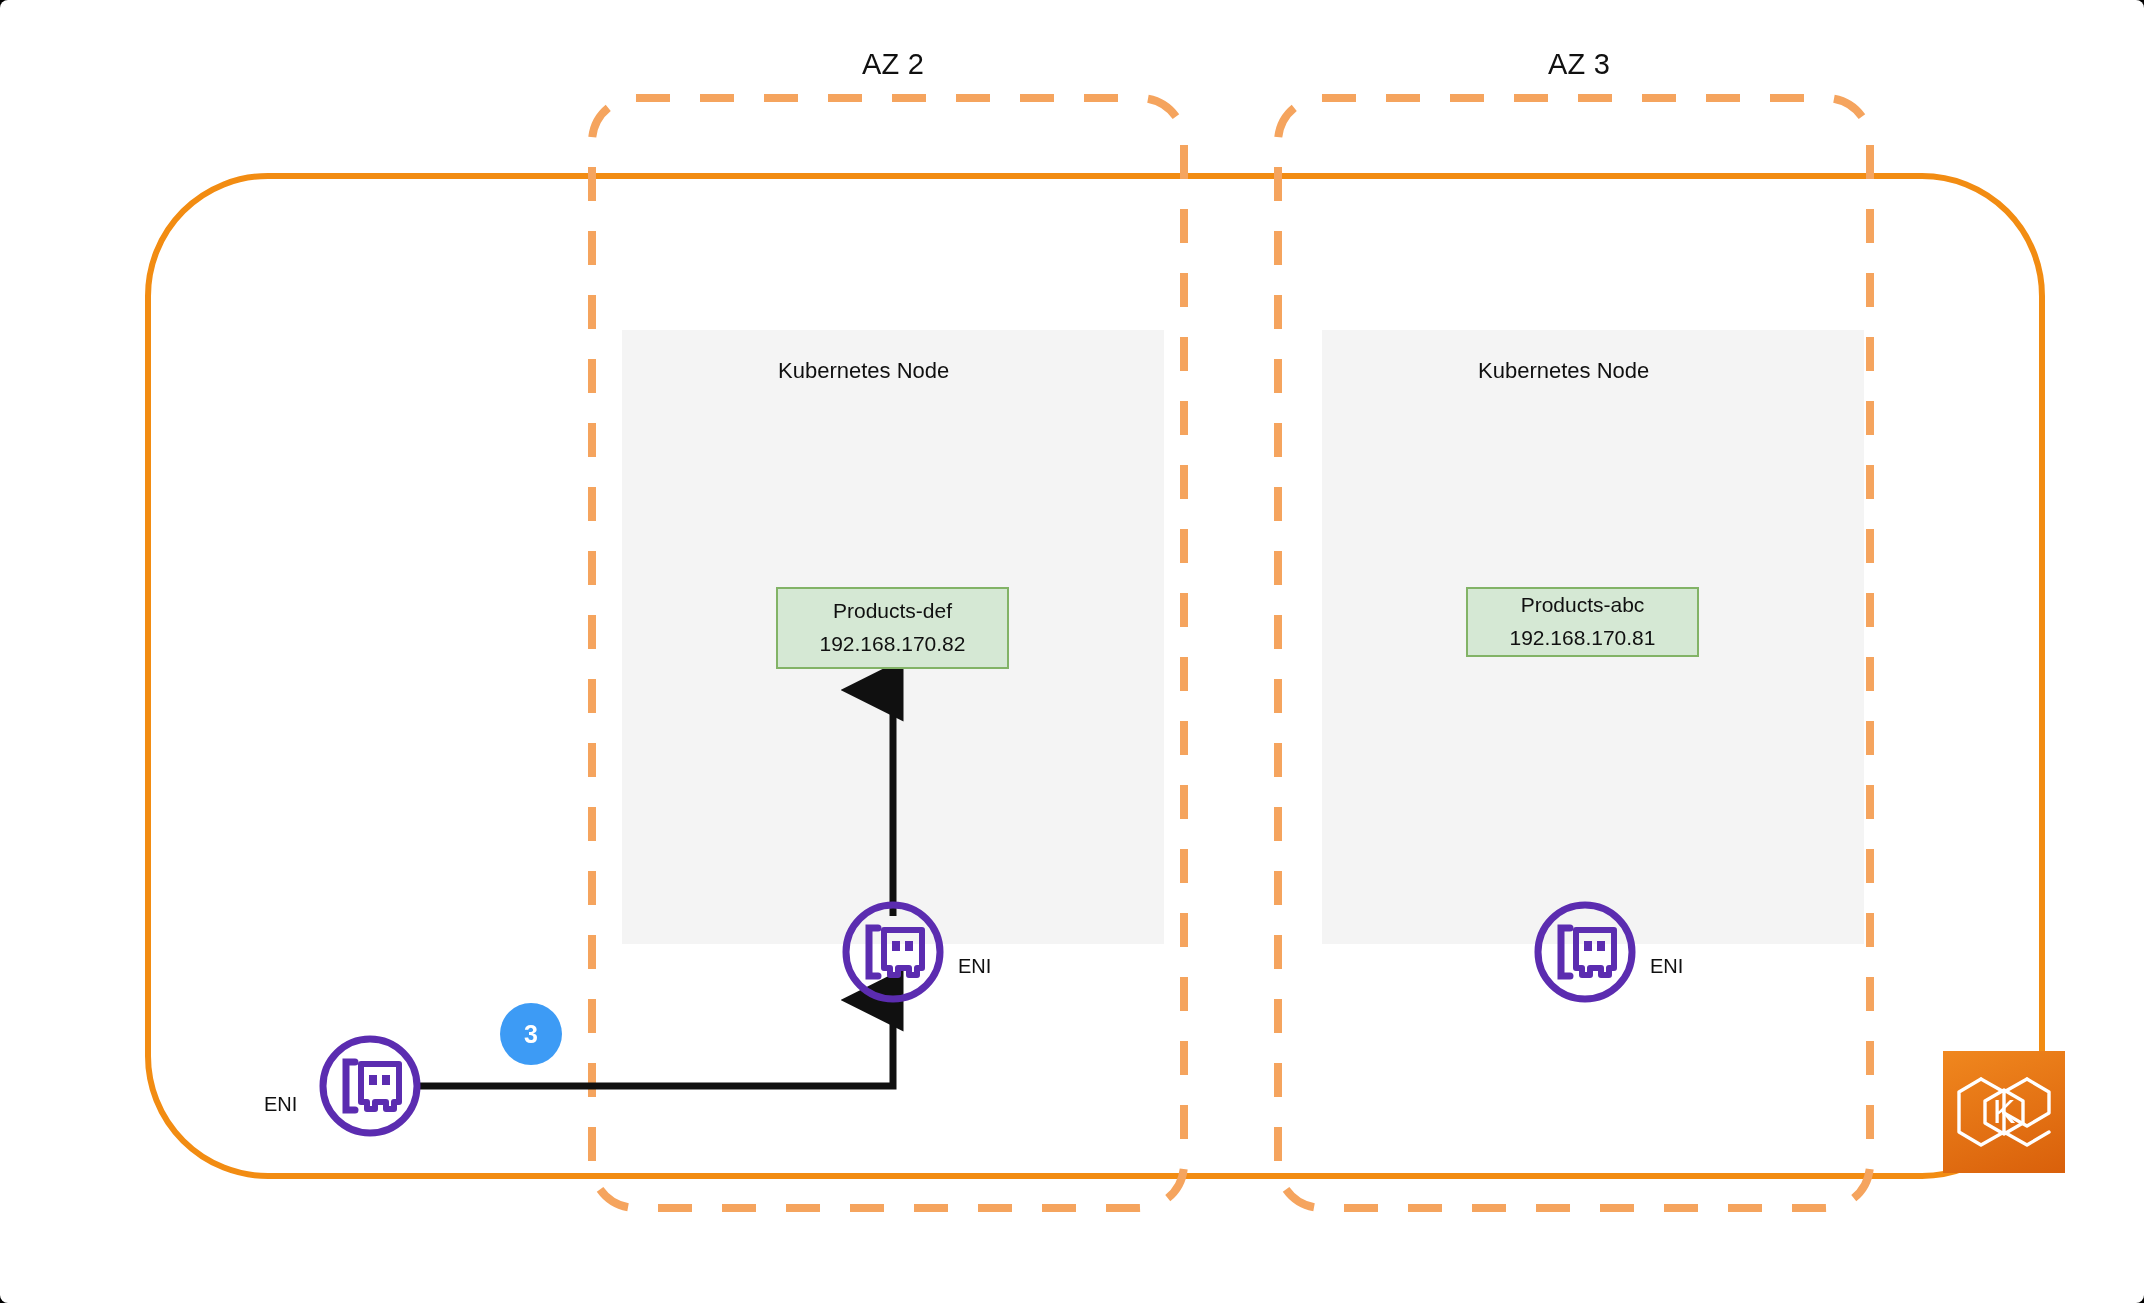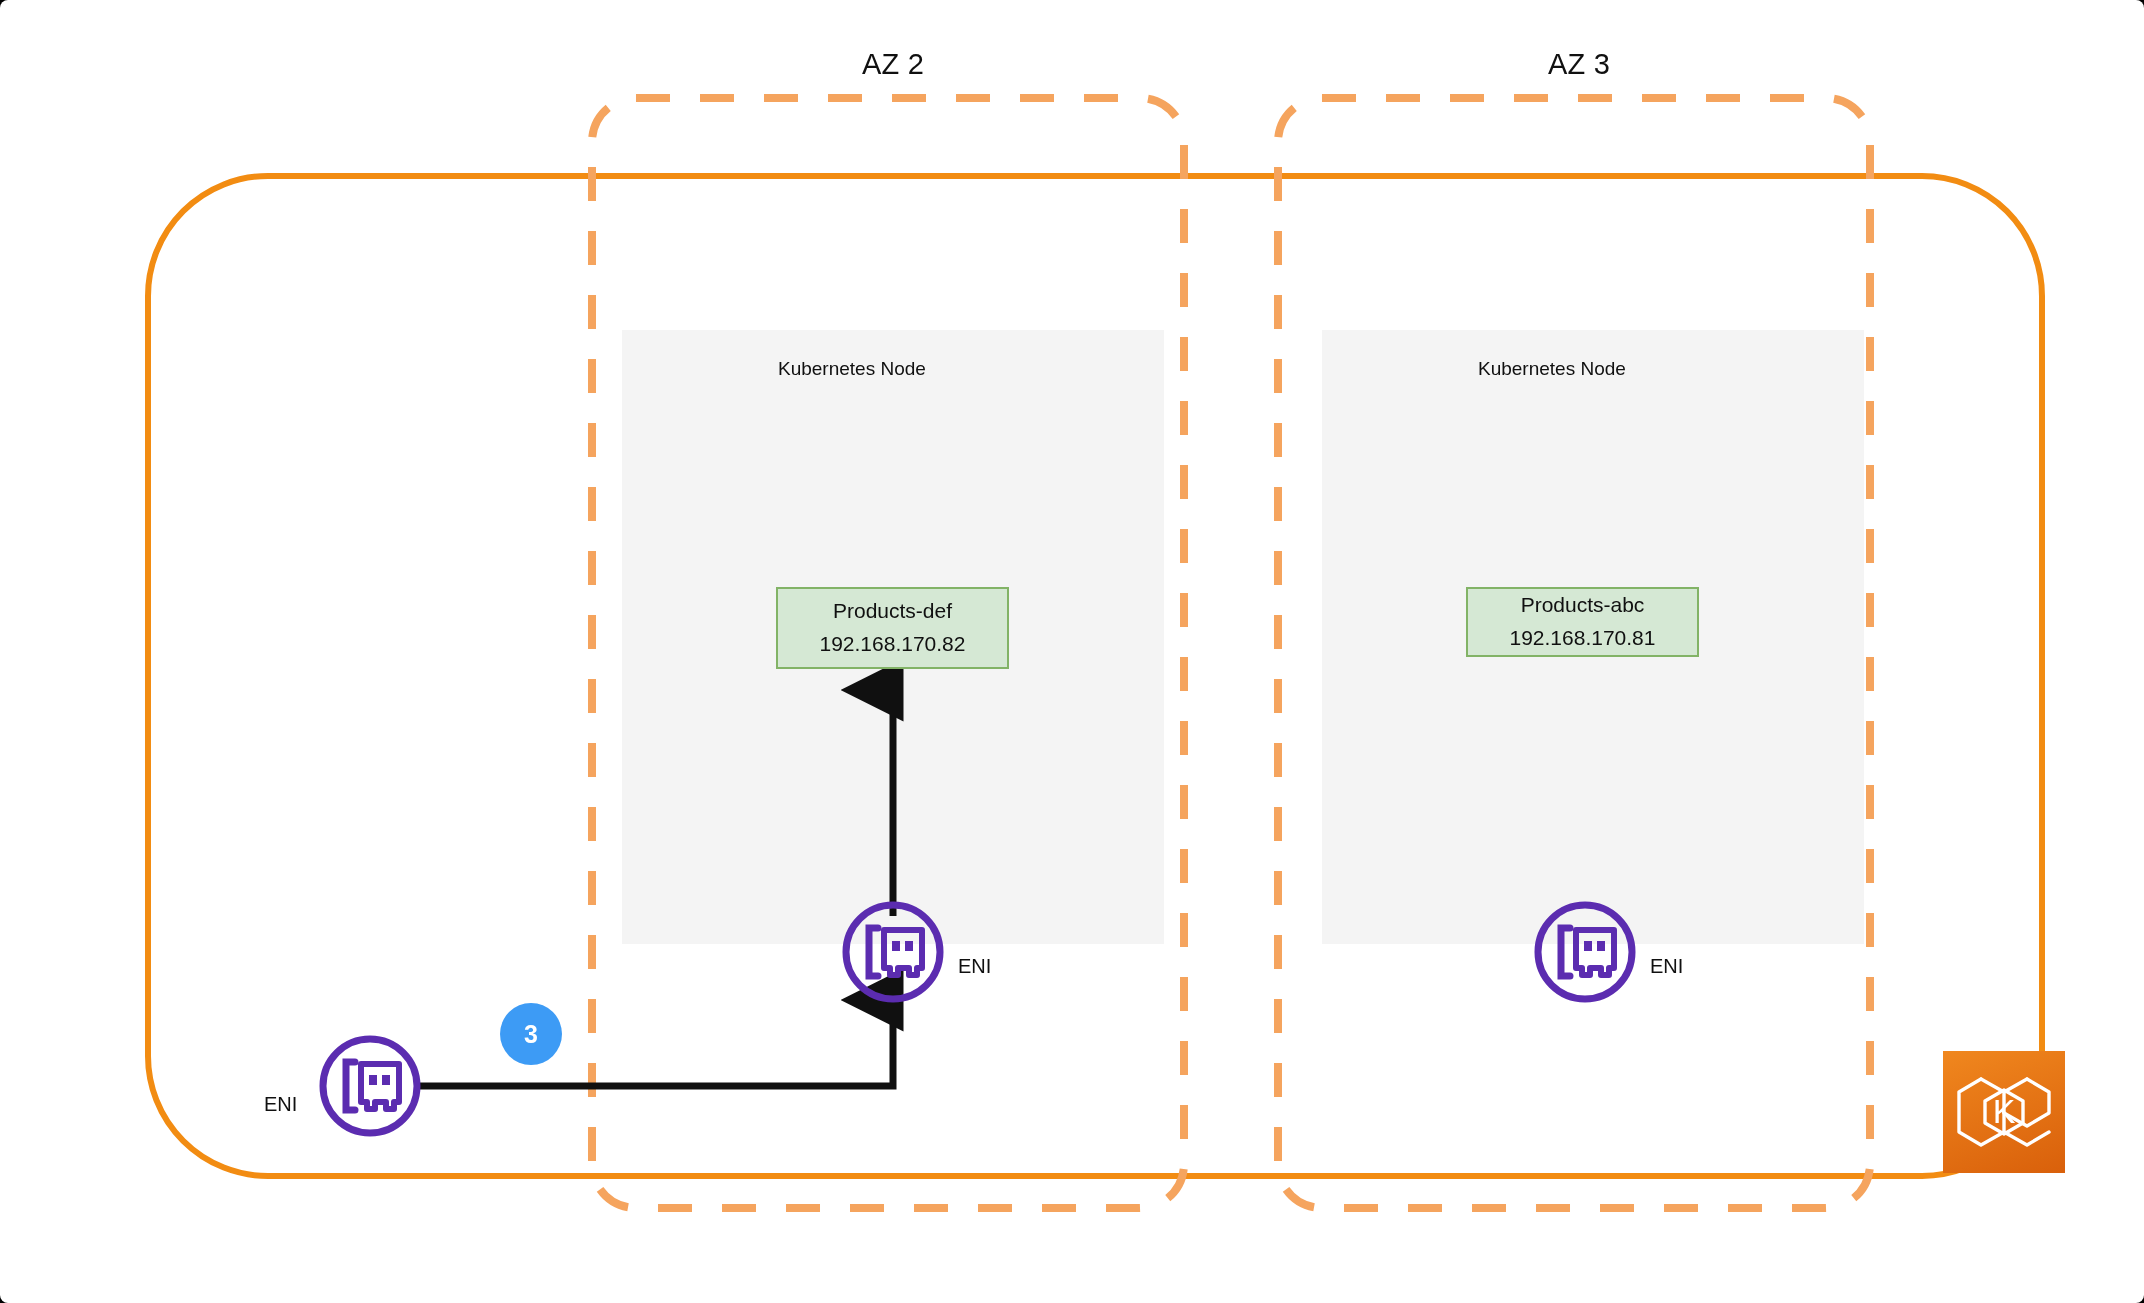--- a/index.html
+++ b/index.html
@@ -37,21 +37,21 @@
     position: absolute;
     color: #101010;
     white-space: nowrap;
     line-height: 1.25;
   }
   .az-label {
     font-size: 29px;
     letter-spacing: 0.2px;
   }
   .node-label {
-    font-size: 19px;
+    font-size: 22px;
   }
   .pod-box {
     position: absolute;
     background: #D5E8D4;
     border: 2px solid #82B366;
     box-sizing: border-box;
     display: flex;
     flex-direction: column;
     align-items: center;
     justify-content: center;

